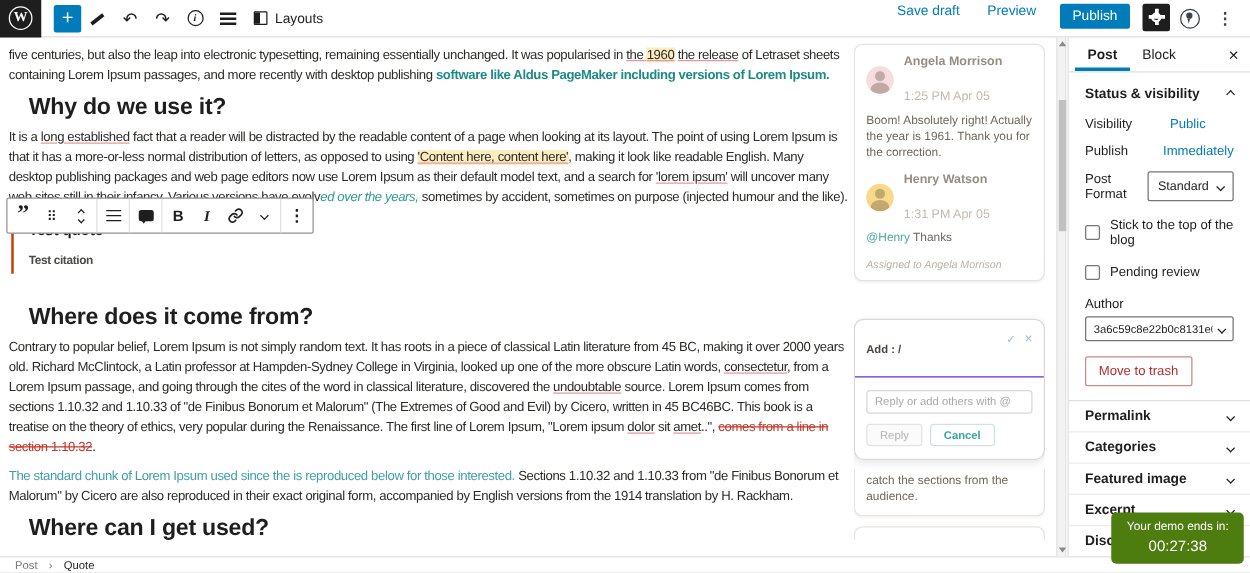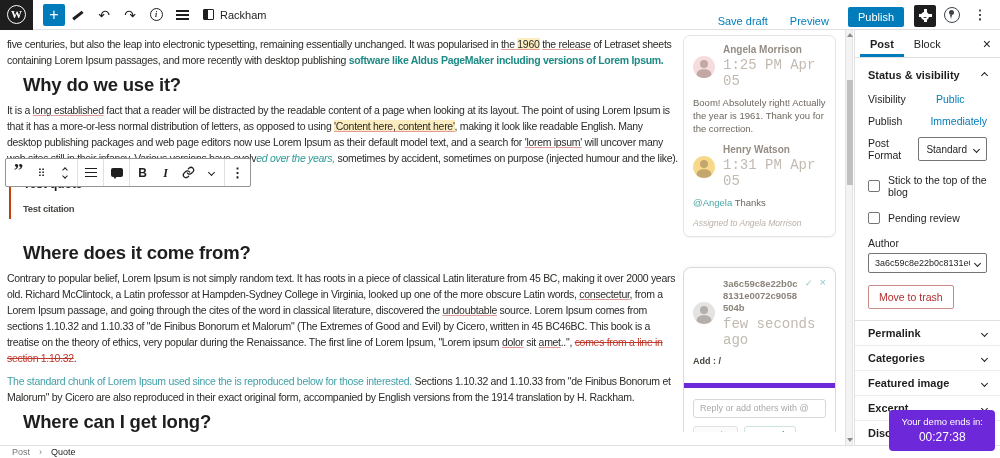--- a/index.html
+++ b/index.html
@@ -12,21 +12,21 @@
             border-bottom:1px solid #e0e0e0; display:flex; align-items:center; z-index:20; }
   .wp-logo { width:33px; height:30px; background:#1e1e1e; display:flex; align-items:center; justify-content:center; cursor:pointer; }
   .wp-w { width:19px; height:19px; border:1.5px solid #fff; border-radius:50%; color:#fff;
           font:700 11px/17px "Liberation Serif",serif; text-align:center; }
   .add-btn { width:22px; height:22px; background:#007cba; border:none; border-radius:2px; margin-left:10px;
              color:#fff; font:400 16px/20px "Liberation Sans",sans-serif; cursor:pointer; }
   .tb-btn { width:26px; height:30px; background:none; border:none; display:flex; align-items:center;
             justify-content:center; color:#1e1e1e; cursor:pointer; }
   .layouts-btn { display:flex; align-items:center; gap:6px; background:none; border:none; margin-left:8px;
                  font:500 11px "Liberation Sans",sans-serif; color:#1e1e1e; cursor:pointer; }
-  .topbar-right { margin-left:auto; display:flex; align-items:flex-end; gap:4px; padding-right:8px; }
+  .topbar-right { margin-left:auto; display:flex; align-items:flex-start; gap:4px; padding-right:8px; }
   .link-btn { background:none; border:none; color:#007cba; font-size:11px; padding:0 9px; cursor:pointer; }
   .publish-btn { background:#007cba; border:none; color:#fff; font-size:11px; padding:4px 10px;
                  border-radius:2px; margin:0 6px; cursor:pointer; }
   .gear-btn { width:22px; height:22px; background:#1e1e1e; border:none; border-radius:2px;
               display:flex; align-items:center; justify-content:center; cursor:pointer; }
   .pinc-btn,.more-btn { width:24px; height:24px; background:none; border:none; display:flex;
               align-items:center; justify-content:center; color:#3c434a; cursor:pointer; }
 
   
   .i-pencil { position:relative; width:14px; height:14px; }
@@ -101,34 +101,34 @@
   .c-head { display:flex; gap:8px; align-items:center; }
   .avatar { position:relative; width:22px; height:22px; border-radius:50%; overflow:hidden; flex:0 0 22px; }
   .avatar::before { content:""; position:absolute; left:50%; top:4px; transform:translateX(-50%);
                     width:8px; height:8px; border-radius:50%; background:rgba(60,40,30,.28); }
   .avatar::after { content:""; position:absolute; left:50%; top:13px; transform:translateX(-50%);
                    width:15px; height:11px; border-radius:50%; background:rgba(60,40,30,.28); }
   .av-angela { background:#f6dcdc; }
   .av-henry  { background:#f8d98c; }
   .av-hash   { background:#e3e3e3; }
   .c-name { font-size:10px; font-weight:700; color:#958d84; }
-  .c-time { font-size:14px; color:#c2bab1; margin-top:2px;font-family:Liberation Mono, monospace; }
+  .c-time { font-size:10px; color:#c2bab1; margin-top:17px; }
   .c-text { font-size:9.5px; line-height:13px; margin-top:7px; }
   .mention { color:#4aa6a6; }
   .assigned { font-size:8.5px; font-style:italic; color:#b9b1a8; margin-top:9px; }
   .sub-comment { margin-top:9px; }
   .card-active { position:relative; margin-top:30px; border-color:#dcd9d5; border-radius:8px;
                  box-shadow:0 2px 7px rgba(0,0,0,.10); padding:10px 9px; }
   .hash-name { font-size:9.5px; font-weight:700; color:#8b847b; line-height:12px; word-break:break-all;
                padding-right:26px; }
   .card-actions { position:absolute; right:9px; top:10px; display:flex; gap:7px; color:#8fc7c7; font-size:9px; }
   .act-check::before { content:"\2713"; }
   .act-x::before { content:"\00D7"; font-size:11px; line-height:9px; }
   .add-line { font-size:9px; font-weight:700; color:#4a453e; margin:8px 0 17px; }
-  .reply-sec { border-top:5px solid #6d28d9; margin:14px -9px; padding:9px 9px 0; }
+  .reply-sec { border-top:1px solid #6d28d9; margin:0 -9px; padding:9px 9px 0; }
   .reply-input { width:100%; height:19px; border:1px solid #d8d8d8; border-radius:3px; font-size:9px;
                  padding:0 6px; color:#444; font-family:"Liberation Sans",sans-serif; }
   .reply-input::placeholder { color:#a9a9a9; }
   .btn-row { margin-top:8px; display:flex; gap:6px; }
   .reply-btn { border:1px solid #e2e2e2; background:#fbfbfb; color:#b3b3b3; font-size:9px;
                padding:3px 10px; border-radius:3px; cursor:default; }
   .cancel-btn { border:1px solid #cfe2e2; background:#fff; color:#3aa3a3; font-weight:700; font-size:9px;
                 padding:3px 10px; border-radius:3px; cursor:pointer; }
   .card-partial { margin-top:7px; border-top:none; border-radius:0 0 7px 7px; padding:3px 9px 8px;
                   font-size:9.5px; line-height:13px; }
@@ -170,21 +170,21 @@
                font-size:10.5px; padding:5px 10px; border-radius:2px; cursor:pointer; }
   .divider { border-top:1px solid #e0e0e0; }
   .acc-row { display:flex; justify-content:space-between; align-items:center; height:25px; padding:0 13px;
              font-weight:700; font-size:11px; border-bottom:1px solid #ececec; cursor:pointer; }
 
   
   .breadcrumb { position:absolute; left:0; right:0; bottom:0; height:13px; background:#fff;
                 border-top:1px solid #e2e2e2; display:flex; align-items:center; gap:9px; padding-left:12px;
                 font-size:9px; color:#757575; z-index:15; }
   .crumb-current { color:#1e1e1e; }
-  .demo-tip { position:absolute; right:5px; bottom:7px; background:#6d28d9; color:#fff; border-radius:4px;
+  .demo-tip { position:absolute; right:5px; bottom:7px; background:#4d7c0f; color:#fff; border-radius:4px;
               padding:6px 12px 7px; text-align:center; z-index:40; }
   .demo-l1 { font-size:9.5px; }
   .demo-l2 { font-size:12px; margin-top:3px; }
 </style>
 </head>
 <body>
 
 <div class="app">
 
   <header class="topbar">
@@ -202,21 +202,21 @@
         <span class="i-redo"></span>
       </button>
     <button class="tb-btn">
         <span class="i-info"></span>
       </button>
     <button class="tb-btn">
         <span class="i-list"></span>
       </button>
     <button class="layouts-btn">
       <span class="i-grid"></span>
-      <span>Rackham</span>
+      <span>Layouts</span>
     </button>
     <div class="topbar-right">
       <button class="link-btn">Save draft</button>
       <button class="link-btn">Preview</button>
       <button class="publish-btn">Publish</button>
       <button class="gear-btn">
           <span class="i-gear">
             <b></b>
           </span>
         </button>
@@ -233,21 +233,21 @@
     <p><span class="seg-n">five centuries, but also the leap into electronic typesetting, remaining essentially unchanged. It was popularised in </span><span class="seg-u">the </span><span class="seg-hl">1960</span><span class="seg-n"> </span><span class="seg-u">the release</span><span class="seg-n"> of Letraset sheets containing Lorem Ipsum passages, and more recently with desktop publishing </span><span class="seg-tb">software like Aldus PageMaker including versions of Lorem Ipsum.</span></p>
     <h2>Why do we use it?</h2>
     <p><span class="seg-n">It is a </span><span class="seg-u">long established</span><span class="seg-n"> fact that a reader will be distracted by the readable content of a page when looking at its layout. The point of using Lorem Ipsum is that it has a more-or-less normal distribution of letters, as opposed to using </span><span class="seg-hl">'Content here, content here'</span><span class="seg-n">, making it look like readable English. Many desktop publishing packages and web page editors now use Lorem Ipsum as their default model text, and a search for </span><span class="seg-u">'lorem ipsum'</span><span class="seg-n"> will uncover many </span><span class="seg-u">web</span><span class="seg-n"> sites still in their infancy. Various versions have evolv</span><span class="seg-ti">ed over the years,</span><span class="seg-n"> sometimes by accident, sometimes on purpose (injected humour and the like).</span></p>
     <figure class="quote-block">
       <div class="quote-text">Test quote</div>
       <cite class="quote-cite">Test citation</cite>
     </figure>
     <h2>Where does it come from?</h2>
     <p><span class="seg-n">Contrary to popular belief, Lorem Ipsum is not simply random text. It has roots in a piece of classical Latin literature from 45 BC, making it over 2000 years old. Richard McClintock, a Latin professor at Hampden-Sydney College in Virginia, looked up one of the more obscure Latin words, </span><span class="seg-u">consectetur</span><span class="seg-n">, from a Lorem Ipsum passage, and going through the cites of the word in classical literature, discovered the </span><span class="seg-u">undoubtable</span><span class="seg-n"> source. Lorem Ipsum comes from sections 1.10.32 and 1.10.33 of "de Finibus Bonorum et Malorum" (The Extremes of Good and Evil) by Cicero, written in 45 BC46BC. This book is a treatise on the theory of ethics, very popular during the Renaissance. The first line of Lorem Ipsum, "Lorem ipsum </span><span class="seg-u">dolor</span><span class="seg-n"> sit </span><span class="seg-u">amet</span><span class="seg-n">..", </span><span class="seg-st">comes from a line in section 1.10.32</span><span class="seg-n">.</span></p>
     <p><span class="seg-tl">The standard chunk of Lorem Ipsum used since the is reproduced below for those interested.</span><span class="seg-n"> Sections 1.10.32 and 1.10.33 from "de Finibus Bonorum et Malorum" by Cicero are also reproduced in their exact original form, accompanied by English versions from the 1914 translation by H. Rackham.</span></p>
-    <h2>Where can I get long?</h2>
+    <h2>Where can I get used?</h2>
   </main>
 
   <div class="block-toolbar">
     <div class="bt-group">
       <button class="bt-btn">
           <span class="i-quote"></span>
         </button>
       <button class="bt-btn">
           <span class="i-drag"></span>
         </button>
@@ -303,35 +303,28 @@
         </div>
       </div>
       <div class="c-text">Boom! Absolutely right! Actually the year is 1961. Thank you for the correction.</div>
       <div class="c-head sub-comment">
         <span class="avatar av-henry"></span>
         <div>
           <div class="c-name">Henry Watson</div>
           <div class="c-time">1:31 PM Apr 05</div>
         </div>
       </div>
-      <div class="c-text"><span class="mention">@Angela</span><span> Thanks</span></div>
+      <div class="c-text"><span class="mention">@Henry</span><span> Thanks</span></div>
       <div class="assigned">Assigned to Angela Morrison</div>
     </div>
 
     <div class="card card-active">
       <div class="card-actions">
         <span class="act-check"></span>
         <span class="act-x"></span>
-      </div>
-      <div class="c-head">
-        <span class="avatar av-hash"></span>
-        <div style="min-width:0">
-          <div class="hash-name">3a6c59c8e22b0c8131e0072c9058504b</div>
-          <div class="c-time">few seconds ago</div>
-        </div>
       </div>
       <div class="add-line">Add : /</div>
       <div class="reply-sec">
         <input class="reply-input" type="text" placeholder="Reply or add others with @" style="">
         <div class="btn-row">
           <button class="reply-btn">Reply</button>
           <button class="cancel-btn">Cancel</button>
         </div>
       </div>
     </div>

